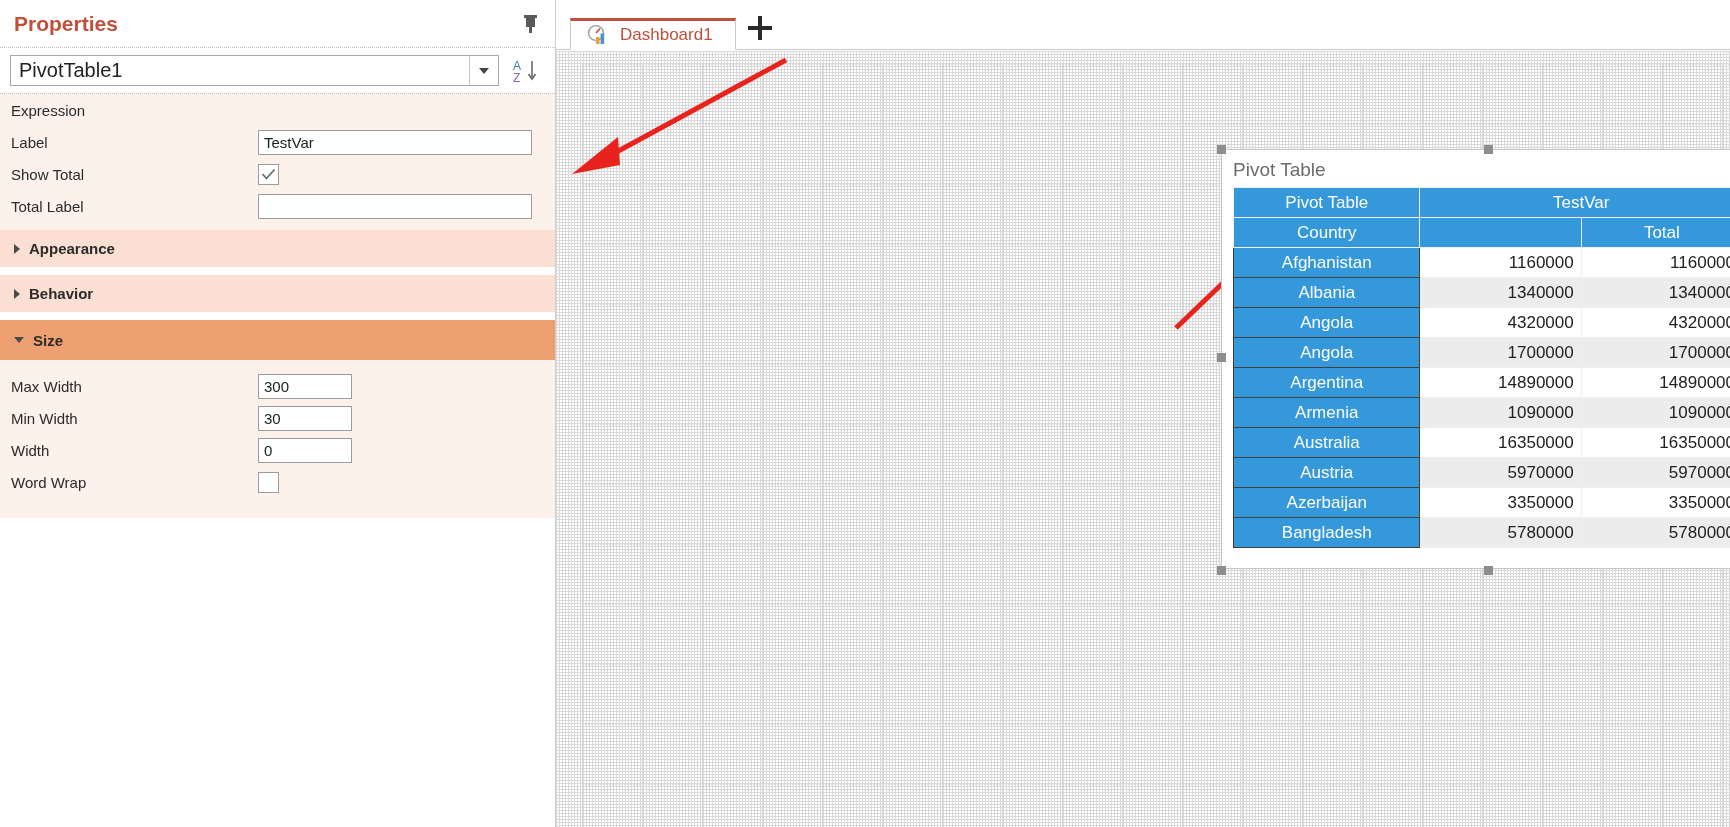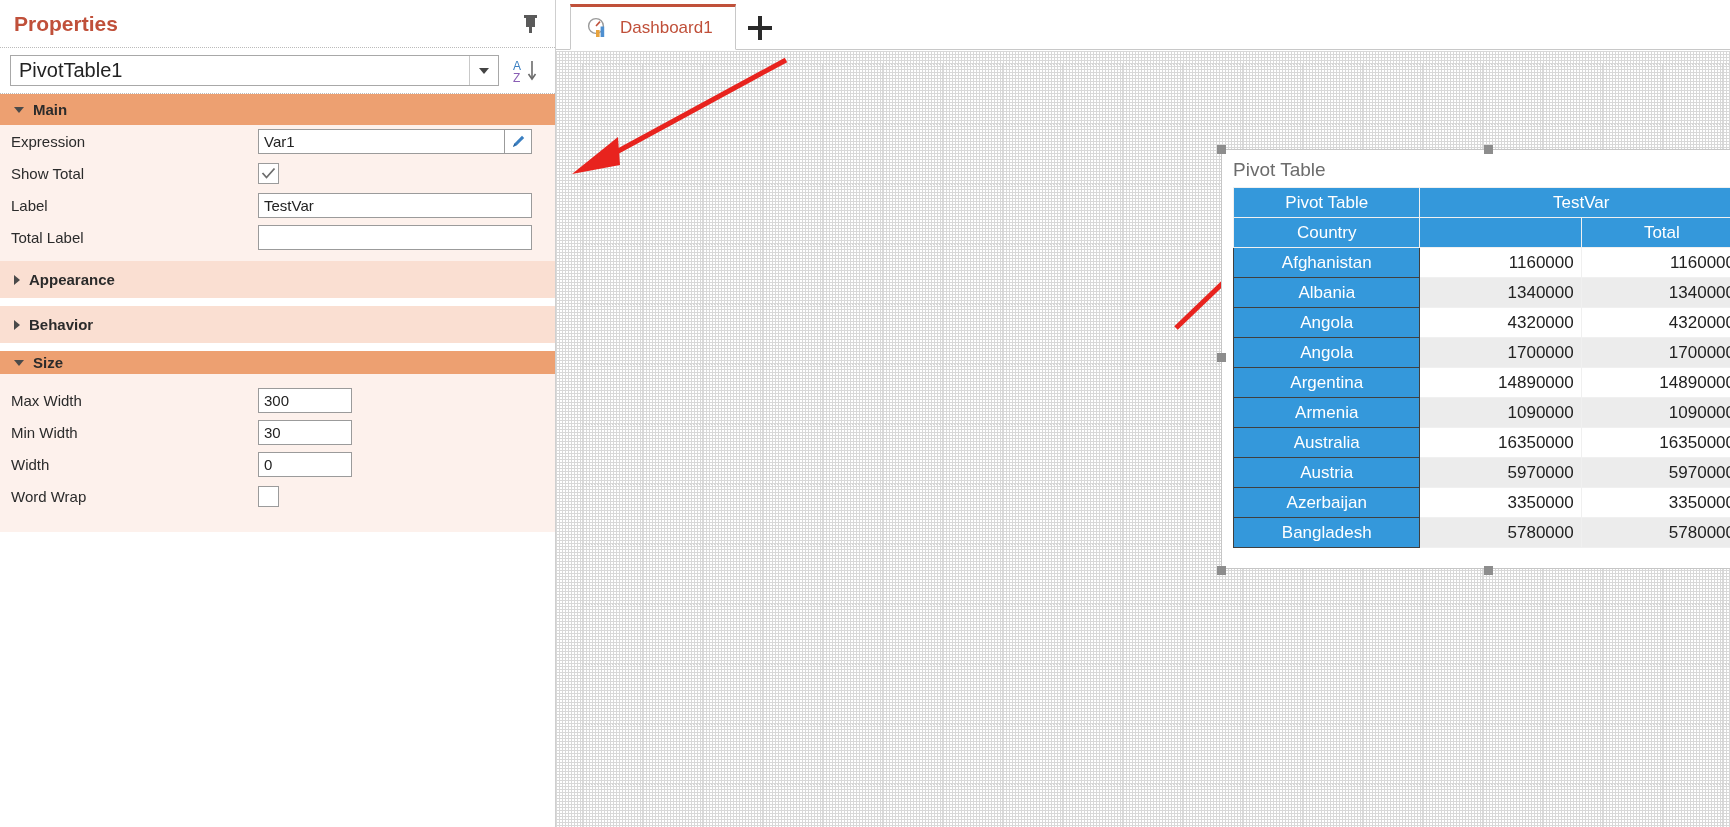--- a/index.html
+++ b/index.html
@@ -122,21 +122,21 @@
   .chk svg { display:block; }
   .spacer-band { height: 8px; background: #fdf1ec; }
 
   
   #canvas-area { position: relative; flex: 1; height: 827px; background: #fff; }
   #tabbar {
     height: 50px; background: #fff; border-bottom: 1px solid #c8c8c8;
     display: flex; align-items: flex-end; padding-left: 14px;
   }
   #tab-active {
-    height: 46px; min-width: 166px;
+    height: 32px; min-width: 166px;
     border: 1px solid #c8c8c8; border-bottom: 1px solid #fff;
     border-top: 3px solid #c0503a;
     background: #fff;
     display: flex; align-items: center; gap: 9px;
     padding: 0 16px;
     position: relative; top: 1px;
     cursor: pointer;
   }
   #tab-label { color: #c0503a; font-size: 17px; }
   #add-tab {
@@ -227,75 +227,62 @@
       <div id="sort-az">
         <svg width="30" height="26" viewBox="0 0 30 26">
           <text x="2" y="12" font-family="Liberation Sans, sans-serif" font-size="12" fill="#3a7fc1">A</text>
           <text x="2" y="24" font-family="Liberation Sans, sans-serif" font-size="12" fill="#8a5fb5">Z</text>
           <line x1="21" y1="3" x2="21" y2="20" stroke="#6b6b6b" stroke-width="1.6"></line>
           <path d="M17.5 16 L21 21 L24.5 16" fill="none" stroke="#6b6b6b" stroke-width="1.6"></path>
         </svg>
       </div>
     </div>
 
-    <div class="group-header expanded">
-      <span class="tri-dn"></span>
-      <span>Main</span>
-    </div>
     <div class="group-body">
       <div class="prop-row">
         <div class="prop-label">Expression</div>
-        <div class="prop-ctrl">
-          <div class="txt-input txt-wide">Var1</div>
-          <div class="edit-btn">
-            <svg class="pencil" width="17" height="17" viewBox="0 0 17 17">
-              <path d="M3 14 L4.4 10.4 L12 2.8 L14.2 5 L6.6 12.6 Z" fill="#3a7fc1"></path>
-              <path d="M3 14 L4.4 10.4 L5.8 11.8 Z" fill="#2a5f95"></path>
-            </svg>
-          </div>
+      </div>
+      <div class="prop-row">
+        <div class="prop-label">Label</div>
+        <div class="prop-ctrl">
+          <div class="txt-input" style="width:274px">TestVar</div>
         </div>
       </div>
       <div class="prop-row">
         <div class="prop-label">Show Total</div>
         <div class="prop-ctrl">
           <div class="chk">
             <svg width="15" height="13" viewBox="0 0 15 13">
                 <path d="M1.5 6 L5.5 10.5 L13.5 1.5" fill="none" stroke="#6d6d6d" stroke-width="1.8"></path>
               </svg>
           </div>
         </div>
       </div>
       <div class="prop-row">
-        <div class="prop-label">Label</div>
-        <div class="prop-ctrl">
-          <div class="txt-input" style="width:274px">TestVar</div>
-        </div>
-      </div>
-      <div class="prop-row">
         <div class="prop-label">Total Label</div>
         <div class="prop-ctrl">
           <div class="txt-input" style="width:274px"></div>
         </div>
       </div>
       <div class="spacer-band"></div>
     </div>
 
     <div class="group-header collapsed" style="height:37px">
       <span class="tri-rt"></span>
       <span>Appearance</span>
     </div>
     <div style="height:8px;background:#fff"></div>
 
     <div class="group-header collapsed" style="height:37px">
       <span class="tri-rt"></span>
       <span>Behavior</span>
     </div>
     <div style="height:8px;background:#fff"></div>
 
-    <div class="group-header expanded" style="height:23px">
+    <div class="group-header expanded" style="height:40px">
       <span class="tri-dn"></span>
       <span>Size</span>
     </div>
     <div class="group-body" style="height:158px">
       <div style="height:10px"></div>
       <div class="prop-row">
         <div class="prop-label">Max Width</div>
         <div class="prop-ctrl">
             <div class="txt-input txt-narrow">300</div>
           </div>

